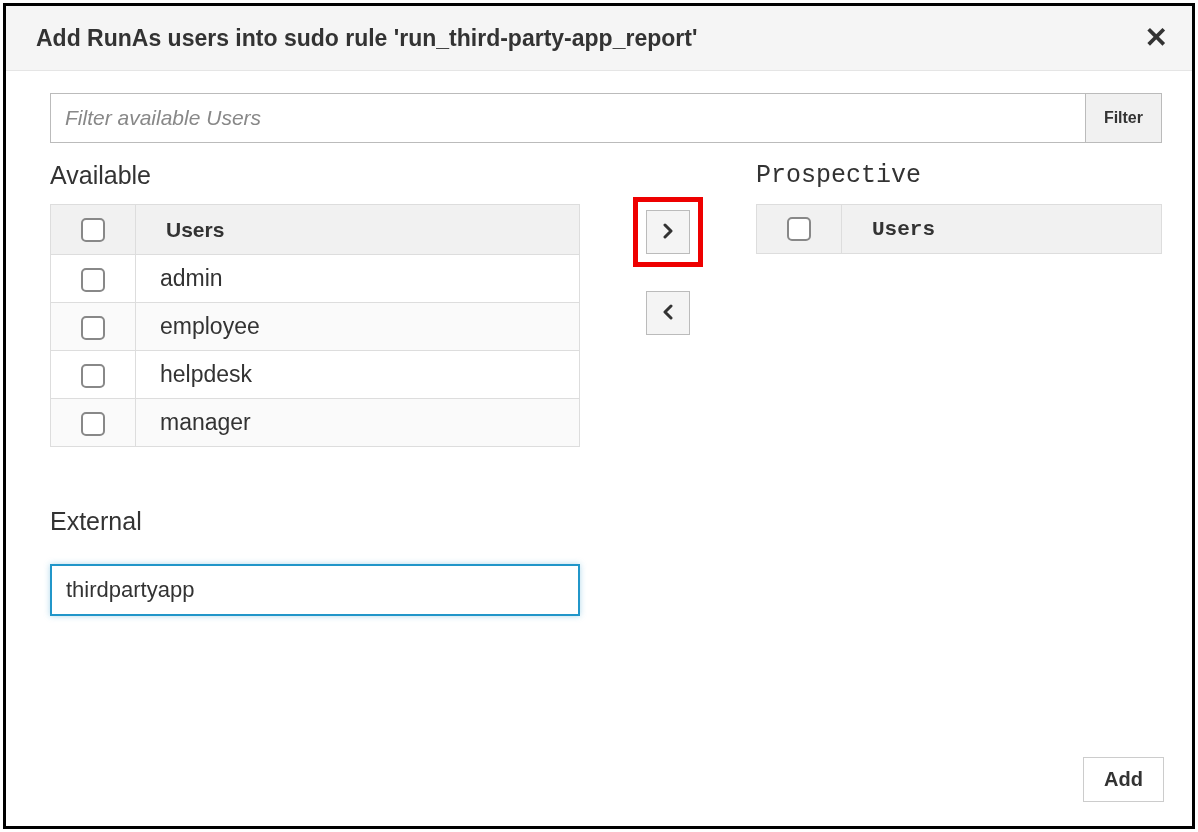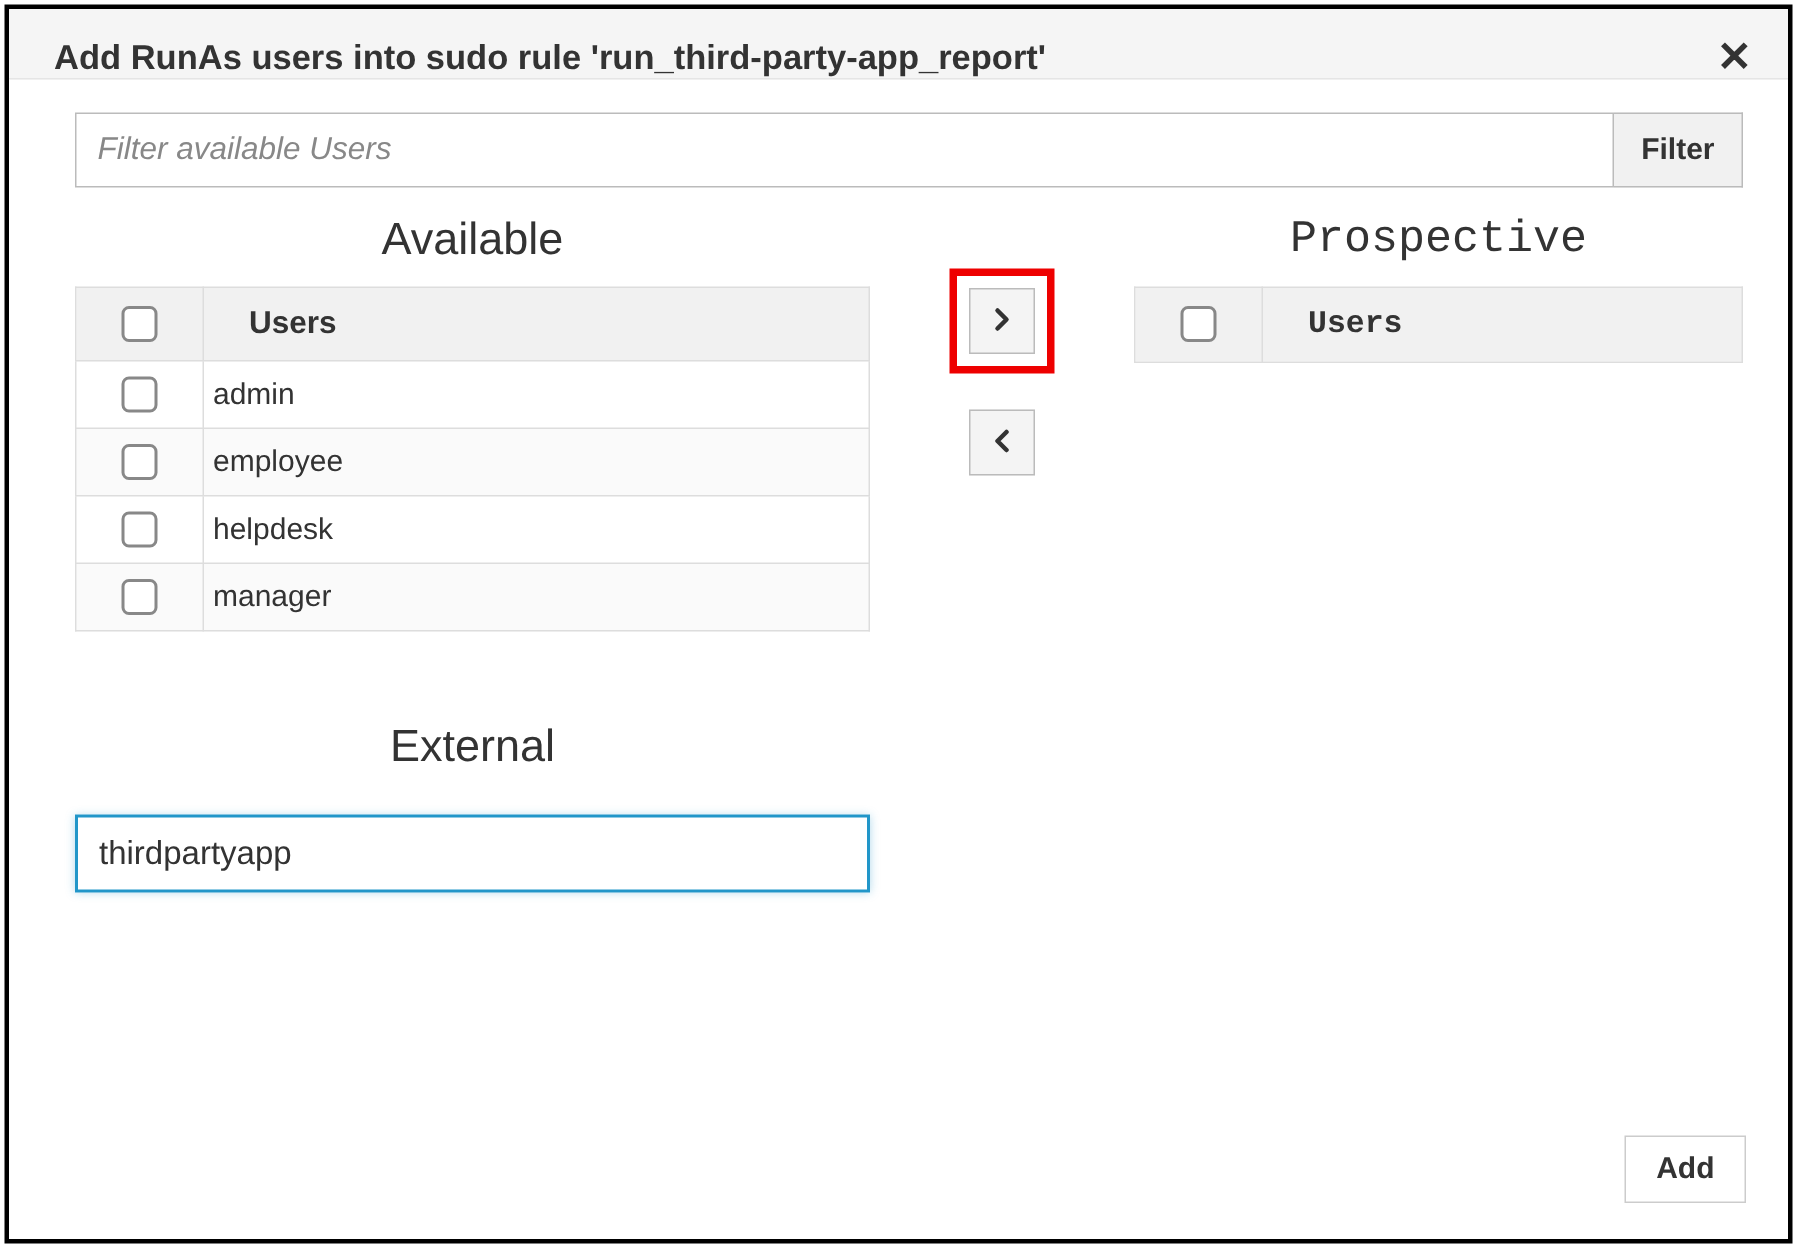--- a/index.html
+++ b/index.html
@@ -18,21 +18,21 @@
       border: 3px solid #000;
       width: 1192px;
       height: 826px;
       margin: 3px;
       display: flex;
       flex-direction: column;
     }
     .dialog-header {
       background: #f5f5f5;
       border-bottom: 1px solid #e5e5e5;
-      padding: 18px 24px 0 30px;
+      padding: 18px 24px 18px 30px;
       display: flex;
       justify-content: space-between;
       align-items: center;
     }
     .dialog-title {
       font-size: 23px;
       font-weight: 700;
       color: #333;
     }
     .close-icon {
@@ -65,21 +65,21 @@
     }
     .filter-input::placeholder {
       color: #888;
       font-style: italic;
     }
     .filter-button {
       border: 1px solid #bbb;
       border-left: none;
       background: #f1f1f1;
       padding: 0 18px;
-      font-size: 20px;
+      font-size: 16px;
       font-weight: 600;
       color: #333;
       cursor: pointer;
       height: 50px;
     }
     .columns {
       display: flex;
       align-items: flex-start;
       gap: 0;
     }
@@ -91,47 +91,46 @@
       display: flex;
       flex-direction: column;
       align-items: center;
       padding-top: 36px;
     }
     .col-prospective {
       flex: 1;
       font-family: Liberation Mono, monospace;
     }
     .section-heading {
-      font-size: 30px;
+      font-size: 25px;
       font-weight: 400;
       color: #333;
       margin-bottom: 14px;
-      text-align: center;
     }
     .user-table {
       border: 1px solid #ccc;
       width: 100%;
       border-collapse: collapse;
     }
     .user-table th, .user-table td {
       border: 1px solid #ddd;
       text-align: left;
       vertical-align: middle;
     }
     .user-table th {
       background: #f1f1f1;
       font-size: 21px;
       font-weight: 700;
       color: #333;
       padding: 12px 30px;
     }
     .user-table td {
-      font-size: 20px;
-      color: #333;
-      padding: 10px 6px;
+      font-size: 23px;
+      color: #333;
+      padding: 10px 24px;
     }
     .user-table tr:nth-child(odd) td {
       background: #fafafa;
     }
     .user-table tr:nth-child(even) td {
       background: #fff;
     }
     .user-table tbody tr:nth-child(1) td { background: #fff; }
     .user-table tbody tr:nth-child(2) td { background: #fafafa; }
     .user-table tbody tr:nth-child(3) td { background: #fff; }

